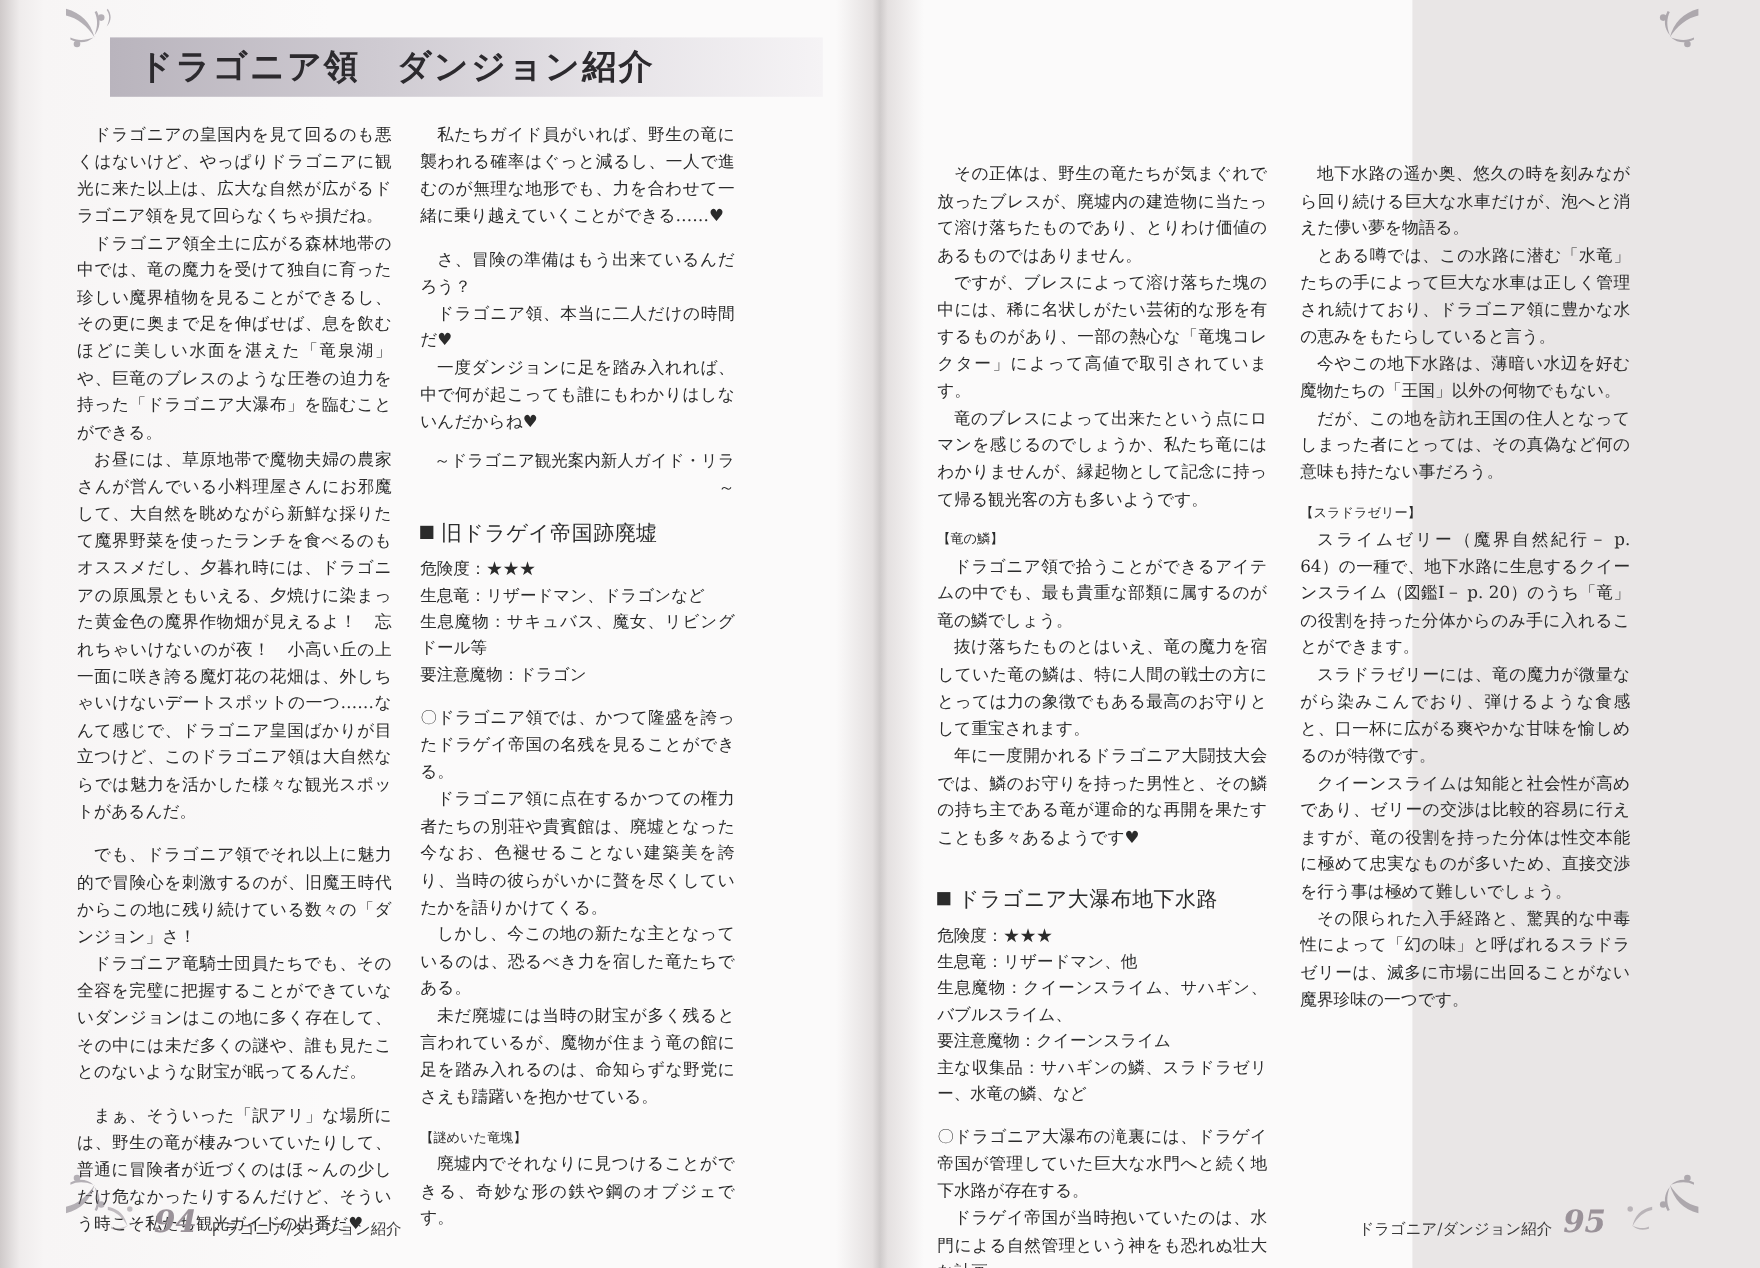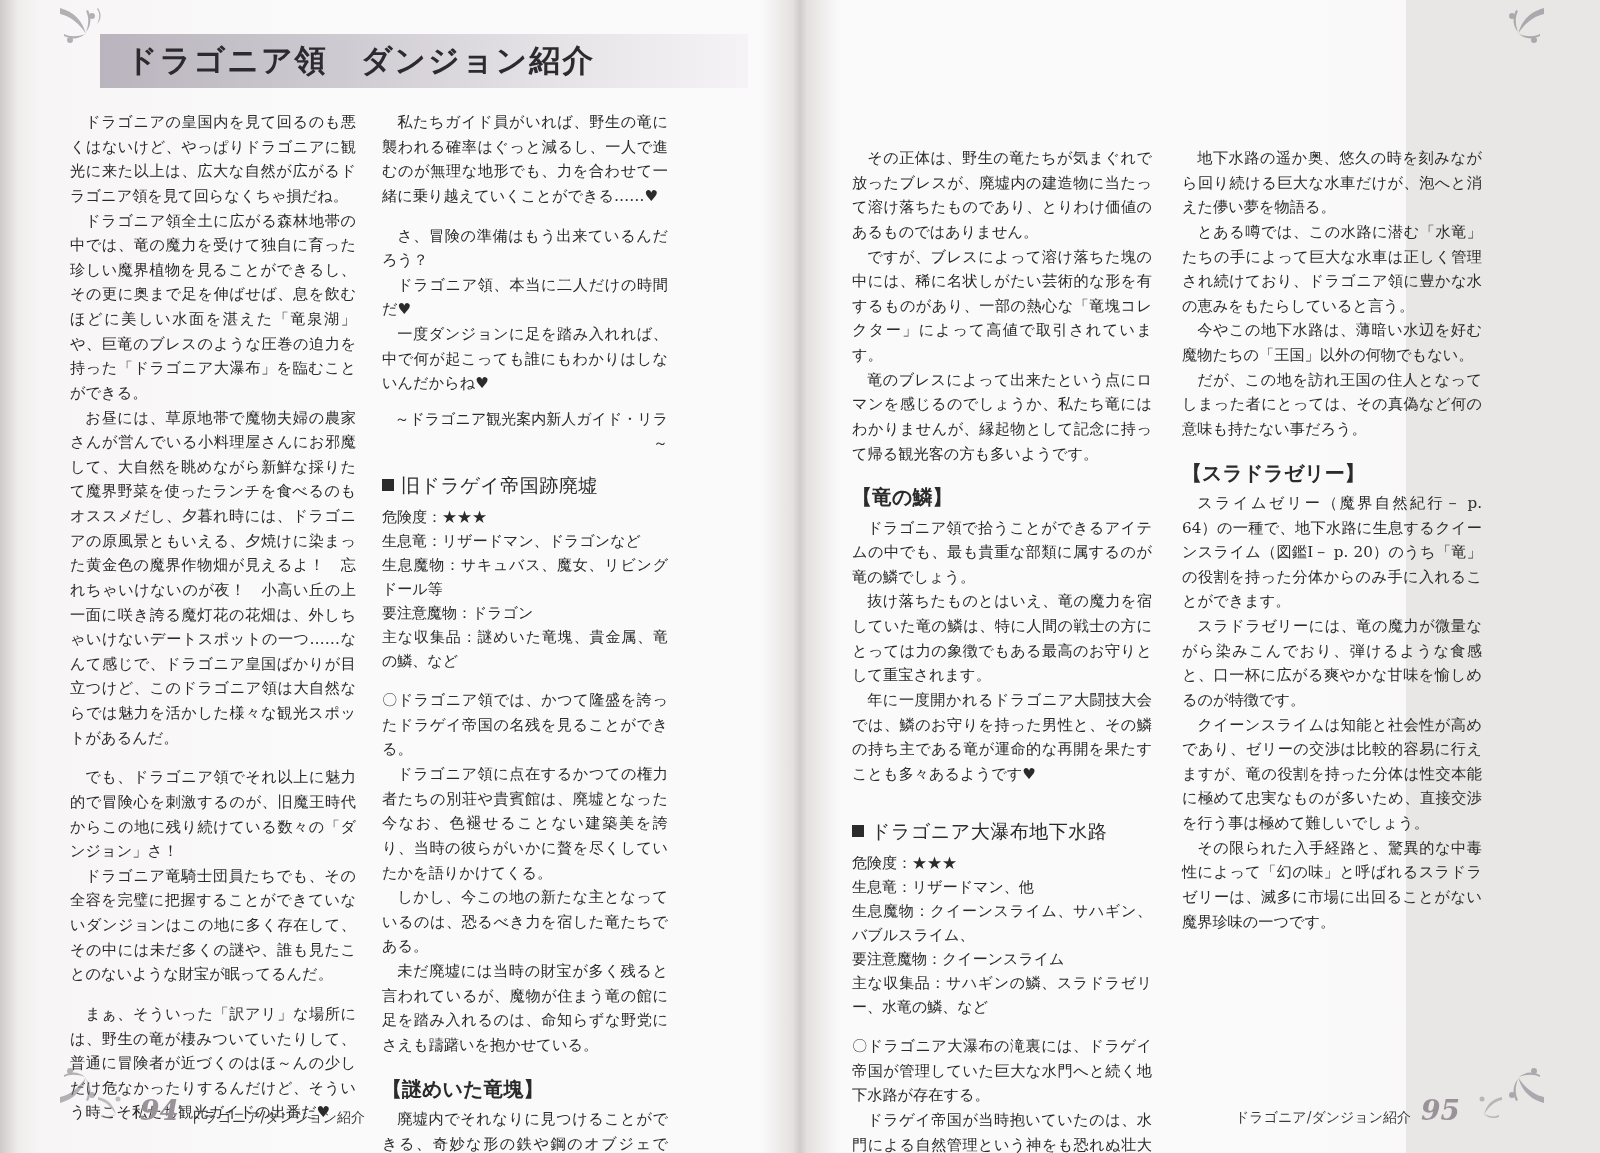--- a/index.html
+++ b/index.html
@@ -3,21 +3,21 @@
 <meta charset="utf-8">
 <style>
   html,body{margin:0;padding:0;}
   body{
     width:1600px;height:1153px;overflow:hidden;
     background:#e9e6e6;
     font-family:"DejaVu Serif", serif;
     color:#2b2b2b;
   }
   .spread{
-    position:relative;width:1406px;height:1153px;
+    position:relative;width:1284px;height:1153px;
     background:linear-gradient(to right,
       #cfcaca 0px,#efecec 18px,#f7f5f5 40px,#fbfafa 300px,
       #fbfafa 760px,#e4e0e0 793px,#cfcbcb 800px,#e4e0e0 807px,
       #fbfafa 840px,#fbfafa 1300px,#f7f5f5 1560px,#efecec 1582px,#cfcaca 1600px);
   }
   .page{
     position:absolute;top:0;height:1153px;width:800px;
     box-sizing:border-box;
   }
   .page.left{left:0;padding:34px 52px 30px 70px;}
@@ -54,21 +54,21 @@
   p.noind{text-indent:0;}
   .gap{height:15px;}
   .gap-s{height:9px;}
 
   h2.sect{
     font-size:19px;font-weight:400;margin:0 0 4px 0;letter-spacing:.5px;
   }
   .sq{display:inline-block;width:12px;height:12px;background:#2b2b2b;margin-right:7px;vertical-align:1px;}
   .meta{font-size:15px;line-height:1.6;}
   .meta div{margin:0;}
-  h3.sub{font-size:20px;font-weight:700;margin:0 0 2px 0;}
+  h3.sub{font-size:12px;font-weight:400;margin:0 0 2px 0;}
   .sig{text-align:right;font-size:15px;margin-top:2px;}
 
   
   .footer{
     position:absolute;bottom:26px;font-size:14px;color:#3a3a3a;
     display:flex;align-items:flex-end;gap:10px;
   }
   .footer.l{left:96px;}
   .footer.r{right:96px;}
   .pgnum{
@@ -136,21 +136,20 @@
         <div class="gap"></div>
 
         <h2 class="sect">
           <span class="sq"></span><span>旧ドラゲイ帝国跡廃墟</span>
         </h2>
         <div class="meta">
           <div>危険度：★★★</div>
           <div>生息竜：リザードマン、ドラゴンなど</div>
           <div>生息魔物：サキュバス、魔女、リビングドール等</div>
           <div>要注意魔物：ドラゴン</div>
-          <div>主な収集品：謎めいた竜塊、貴金属、竜の鱗、など</div>
         </div>
         <div class="gap"></div>
         <p class="noind">〇ドラゴニア領では、かつて隆盛を誇ったドラゲイ帝国の名残を見ることができる。</p>
         <p>ドラゴニア領に点在するかつての権力者たちの別荘や貴賓館は、廃墟となった今なお、色褪せることない建築美を誇り、当時の彼らがいかに贅を尽くしていたかを語りかけてくる。</p>
         <p>しかし、今この地の新たな主となっているのは、恐るべき力を宿した竜たちである。</p>
         <p>未だ廃墟には当時の財宝が多く残ると言われているが、魔物が住まう竜の館に足を踏み入れるのは、命知らずな野党にさえも躊躇いを抱かせている。</p>
         <div class="gap"></div>
         <h3 class="sub">【謎めいた竜塊】</h3>
         <p>廃墟内でそれなりに見つけることができる、奇妙な形の鉄や鋼のオブジェです。</p>
       </div>

